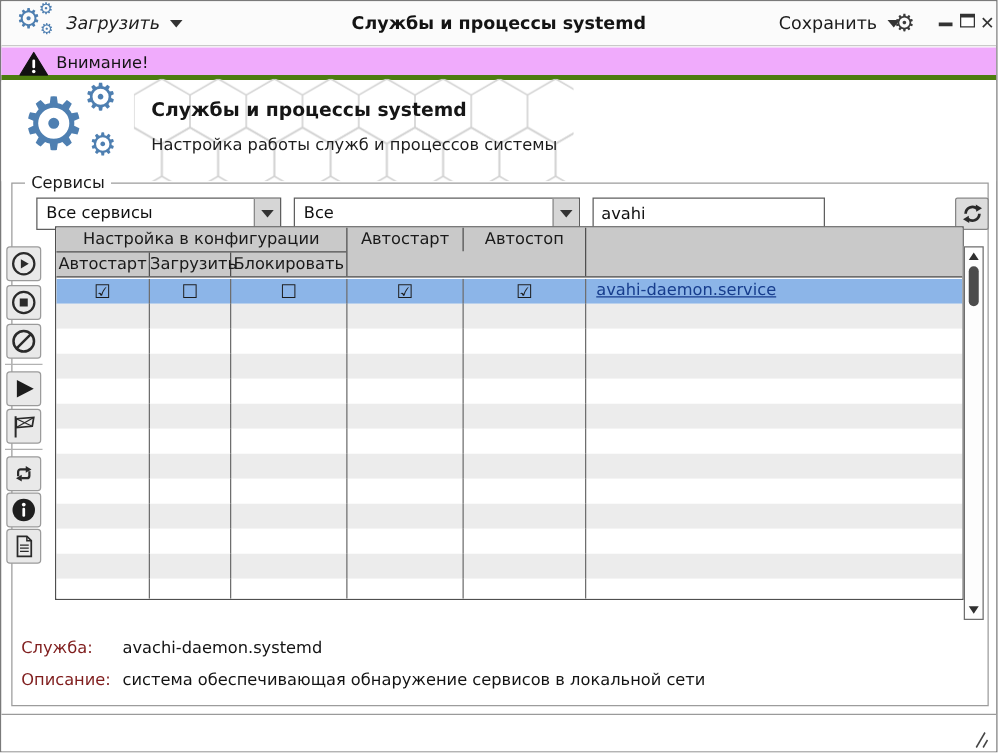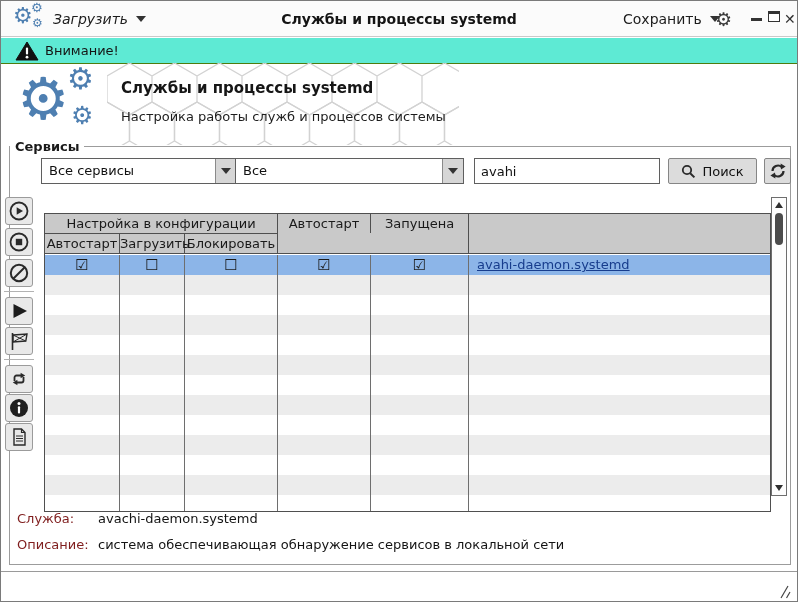--- a/index.html
+++ b/index.html
@@ -15,55 +15,55 @@
   .tb-btn{position:absolute;top:6px;height:24px;display:flex;align-items:center;gap:8px;font-size:14px;color:#1c1c1c;cursor:default;}
   .tb-load{left:52px;font-style:italic;}
   .tb-save{left:622px;}
   .caret{width:0;height:0;border-left:5px solid transparent;border-right:5px solid transparent;border-top:6px solid #333;}
   .tb-title{position:absolute;left:150px;right:150px;top:0;height:36px;line-height:36px;text-align:center;font-size:14px;font-weight:600;color:#141414;}
   .tb-gear{position:absolute;left:714px;top:7px;font-size:19px;color:#3a3a3a;}
   .wc-min{position:absolute;left:750px;top:17px;width:11px;height:3px;background:#333;}
   .wc-max{position:absolute;left:767px;top:10px;width:12px;height:11px;border:1px solid #333;border-top:3px solid #333;background:#fff;}
   .wc-close{position:absolute;left:783px;top:8px;font-size:14px;color:#333;line-height:20px;}
   
-  .warnbar{position:absolute;left:0;top:37px;width:100%;height:26px;background:#5eead4;border-bottom:1px solid #4d7c0f;}
+  .warnbar{position:absolute;left:0;top:37px;width:100%;height:26px;background:#f0abfc;border-bottom:4px solid #4d7c0f;}
   .warn-icon{position:absolute;left:14px;top:3px;}
   .warn-text{position:absolute;left:44px;top:0;height:26px;line-height:26px;font-size:13px;color:#151515;}
   
   .apphead{position:absolute;left:0;top:64px;width:100%;height:80px;background:#fff;}
   .hexes{position:absolute;left:106px;top:-2px;width:352px;height:82px;}
   .logo{position:absolute;left:14px;top:-4px;width:96px;height:84px;color:#4e7fb1;}
   .logo .g1{position:absolute;left:2px;top:4px;font-size:58px;}
   .logo .g2{position:absolute;left:52px;top:0px;font-size:30px;}
   .logo .g3{position:absolute;left:56px;top:40px;font-size:25px;}
   .app-title{position:absolute;left:120px;top:14px;font-size:15px;font-weight:600;color:#161616;}
   .app-sub{position:absolute;left:120px;top:44px;font-size:13px;color:#1d1d1d;}
   
   fieldset.services{position:absolute;left:8px;top:138px;width:782px;height:426px;margin:0;padding:0;
        border:1px solid #9c9c9c;background:transparent;}
-  fieldset.services legend{padding:0 5px;font-size:13px;color:#1a1a1a;font-weight:bold;}
+  fieldset.services legend{margin-left:10px;padding:0 5px;font-size:13px;color:#1a1a1a;}
   
   .combo{position:absolute;top:157px;height:26px;border:1px solid #5f5f5f;background:#fff;}
   .combo .val{position:absolute;left:7px;top:0;height:24px;line-height:24px;font-size:13px;color:#111;}
   .combo .arrowbox{position:absolute;right:0;top:0;width:21px;height:24px;background:#d6d6d6;border-left:1px solid #8a8a8a;display:flex;align-items:center;justify-content:center;}
   .combo .arrowbox .caret{border-left-width:5px;border-right-width:5px;border-top-width:6px;}
-  .combo1{left:28px;width:196px;margin-left:12px;}
+  .combo1{left:28px;width:196px;}
   .combo2{left:234px;width:229px;}
   .searchbox{position:absolute;left:473px;top:157px;width:186px;height:26px;border:1px solid #5f5f5f;background:#fff;
        font-size:13px;padding:0 6px;font-family:inherit;color:#111;outline:none;}
   .btn-search{position:absolute;left:667px;top:157px;width:89px;height:26px;background:#dcdcdc;border:1px solid #868686;border-radius:2px;
        display:flex;align-items:center;justify-content:center;gap:6px;font-size:13px;color:#111;}
   .btn-refresh{position:absolute;left:763px;top:157px;width:27px;height:26px;background:#dcdcdc;border:1px solid #868686;border-radius:2px;
        display:flex;align-items:center;justify-content:center;}
   
   .tbtn{position:absolute;left:4px;width:28px;height:28px;background:#e9e9e9;border:1px solid #9b9b9b;border-radius:3px;
        display:flex;align-items:center;justify-content:center;}
   .tdiv{position:absolute;left:3px;width:30px;height:1px;background:#b2b2b2;}
   
-  .tbl{position:absolute;left:43px;top:212px;width:727px;height:299px;border:1px solid #4f4f4f;background:#fff;overflow:hidden;}
+  .tbl{position:absolute;left:43px;top:180px;width:727px;height:299px;border:1px solid #4f4f4f;background:#fff;overflow:hidden;}
   .thead{height:40px;border-bottom:1px solid #4f4f4f;display:grid;grid-template-columns:233px 191px 301px;background:#c9c9c9;}
   .hgroup{border-right:1px solid #4f4f4f;display:flex;flex-direction:column;}
   .glabel{height:20px;line-height:19px;text-align:center;border-bottom:1px solid #4f4f4f;font-size:13px;}
   .subrow{display:grid;height:19px;}
   .sub1{grid-template-columns:75px 65px 1fr;}
   .sub2{grid-template-columns:93px 1fr;}
   .scell{line-height:19px;text-align:center;font-size:13px;border-right:1px solid #4f4f4f;}
   .scell:last-child{border-right:none;}
   .hservice{line-height:40px;text-align:center;font-size:13px;}
   .tbody{position:absolute;left:0;top:41px;right:0;bottom:0;overflow:hidden;}
@@ -159,27 +159,20 @@
         <span class="caret"></span>
       </span>
   </div>
   <div class="combo combo2">
     <span class="val">Все</span>
     <span class="arrowbox">
         <span class="caret"></span>
       </span>
   </div>
   <input class="searchbox" type="text" value="avahi" style="">
-  <div class="btn-search">
-    <svg width="15" height="15" viewBox="0 0 15 15">
-      <circle cx="6" cy="6" r="4.2" class="icon-stroke" stroke-width="1.8"></circle>
-      <line x1="9.2" y1="9.2" x2="13.4" y2="13.4" stroke="#2a2a2a" stroke-width="2"></line>
-    </svg>
-    <span>Поиск</span>
-  </div>
   <div class="btn-refresh">
     <svg width="18" height="18" viewBox="0 0 18 18">
       <path d="M3.5 9 a5.5 5.5 0 0 1 9.2 -4" class="icon-stroke" stroke-width="2.2"></path>
       <polygon points="11.6,1.6 16.6,4.6 12,7.4" fill="#2a2a2a"></polygon>
       <path d="M14.5 9 a5.5 5.5 0 0 1 -9.2 4" class="icon-stroke" stroke-width="2.2"></path>
       <polygon points="6.4,16.4 1.4,13.4 6,10.6" fill="#2a2a2a"></polygon>
     </svg>
   </div>
 
   <div class="tbtn" style="top:196px">
@@ -246,32 +239,32 @@
         <div class="glabel">Настройка в конфигурации</div>
         <div class="subrow sub1">
           <div class="scell">Автостарт</div>
           <div class="scell">Загрузить</div>
           <div class="scell">Блокировать</div>
         </div>
       </div>
       <div class="hgroup">
         <div class="subrow sub2">
           <div class="scell">Автостарт</div>
-          <div class="scell">Запущена</div>
+          <div class="scell">Автостоп</div>
         </div>
       </div>
     </div>
     <div class="tbody">
         <div class="trow sel">
           <div class="tcell cb">☑</div>
           <div class="tcell cb">☐</div>
           <div class="tcell cb">☐</div>
           <div class="tcell cb">☑</div>
           <div class="tcell cb">☑</div>
-          <div class="tcell svc"><span class="svclink">avahi-daemon.systemd</span></div>
+          <div class="tcell svc"><span class="svclink">avahi-daemon.service</span></div>
         </div>
         <div class="trow empty g">
           <div class="tcell"></div>
           <div class="tcell"></div>
           <div class="tcell"></div>
           <div class="tcell"></div>
           <div class="tcell"></div>
           <div class="tcell"></div>
         </div>
         <div class="trow empty w">

